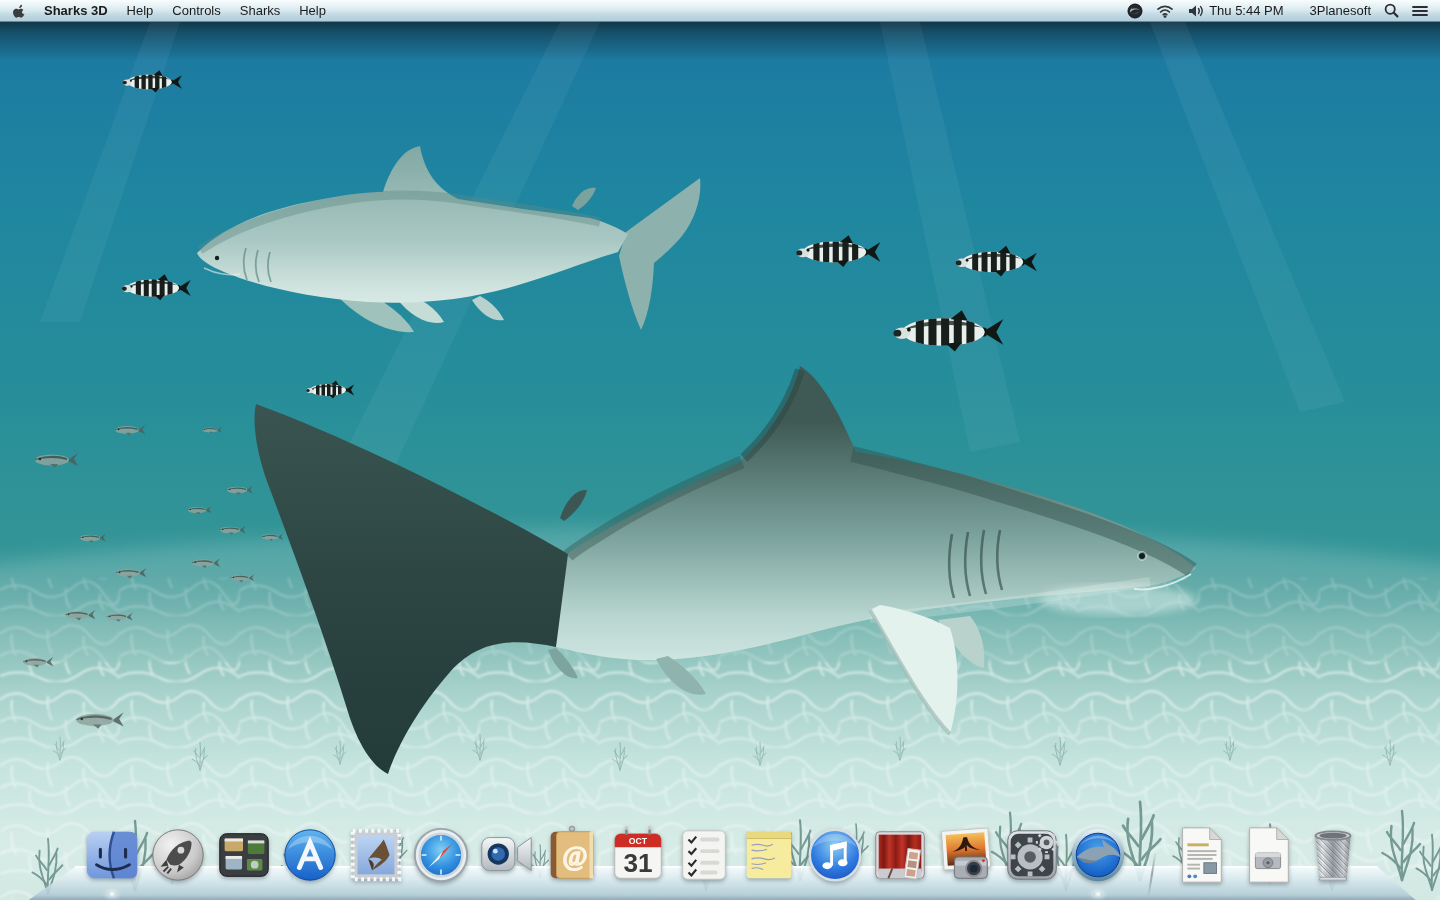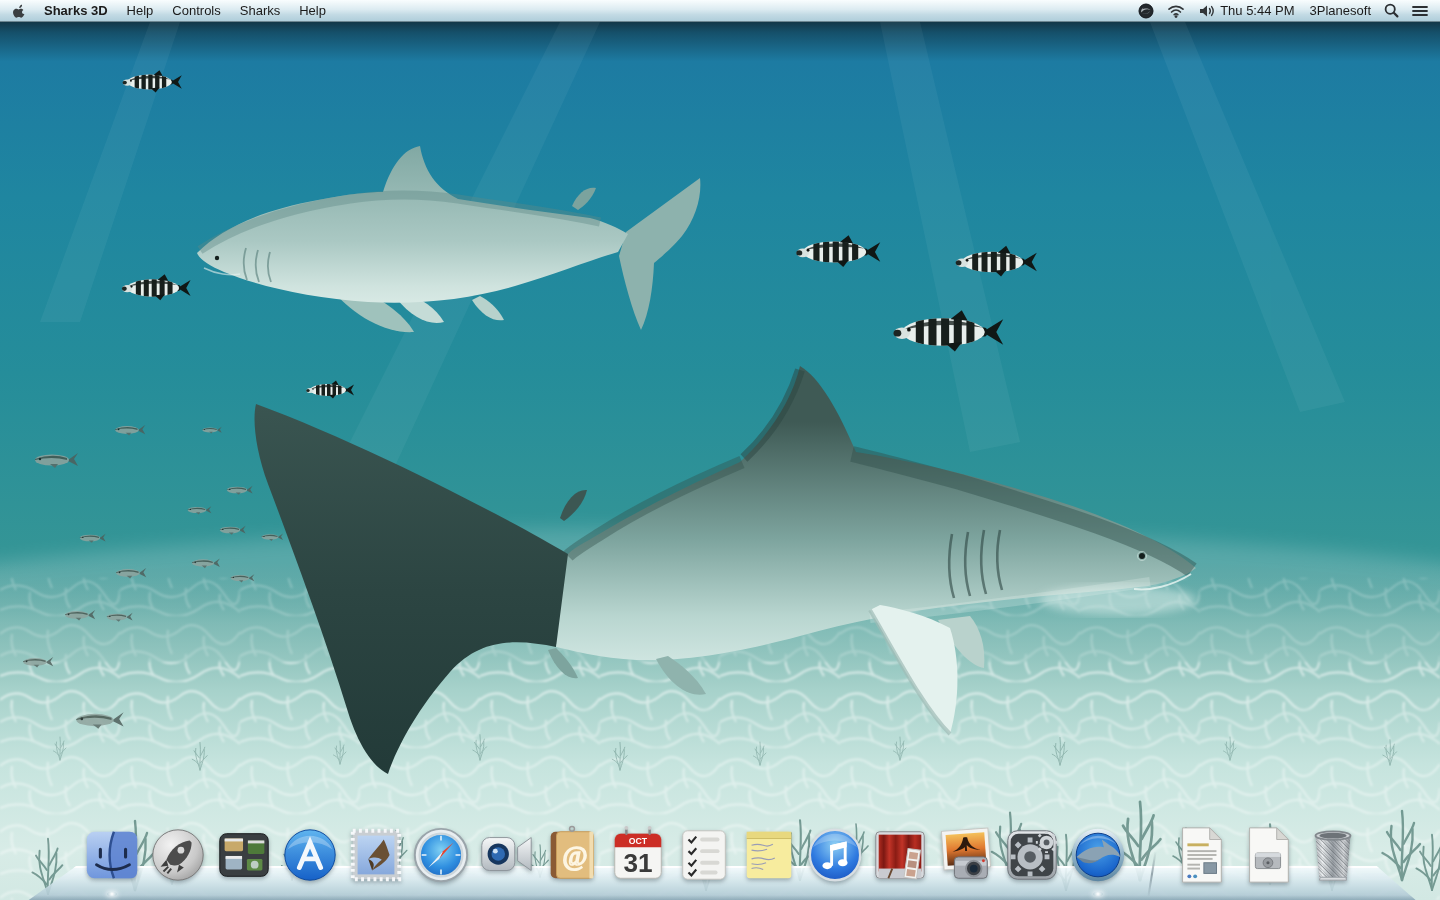--- a/index.html
+++ b/index.html
@@ -12,21 +12,21 @@
     background:linear-gradient(180deg,#f9fdfe 0%,#dcebf1 45%,#c2dae4 70%,#b0cedb 100%);
     border-bottom:1px solid rgba(35,70,86,.65);
     font-size:13px;color:#1b1b1b;}
   .menubar .left,.menubar .right{display:flex;align-items:center;height:100%;}
   .menubar .left{flex:1;}
   .apple{width:15px;height:17px;margin-right:17px;display:flex;align-items:center;}
   .menu-item{margin-right:19px;white-space:nowrap;cursor:default;}
   .menu-item.app{font-weight:bold;}
   .status-icon{display:flex;align-items:center;margin-left:13px;height:100%;}
   .clock{margin-left:4px;white-space:nowrap;}
-  .user{margin-left:15px;white-space:nowrap;}
+  .user{margin-left:26px;white-space:nowrap;}
 
   
   .scene{position:absolute;top:22px;left:0;width:1440px;height:878px;z-index:1;}
 
   
   .dock{position:absolute;left:0;right:0;bottom:0;height:86px;z-index:20;}
   .dock-shelf{position:absolute;left:0;right:0;bottom:0;height:34px;
     clip-path:polygon(2% 100%,5.3% 0%,95.6% 0%,98.3% 100%);
     background:linear-gradient(180deg,rgba(246,252,254,.95) 0%,rgba(216,232,238,.88) 40%,rgba(186,209,219,.88) 75%,rgba(168,194,206,.92) 100%);}
   .dock-shelf::before{content:'';position:absolute;top:0;left:0;right:0;height:2px;background:rgba(255,255,255,.95);}

